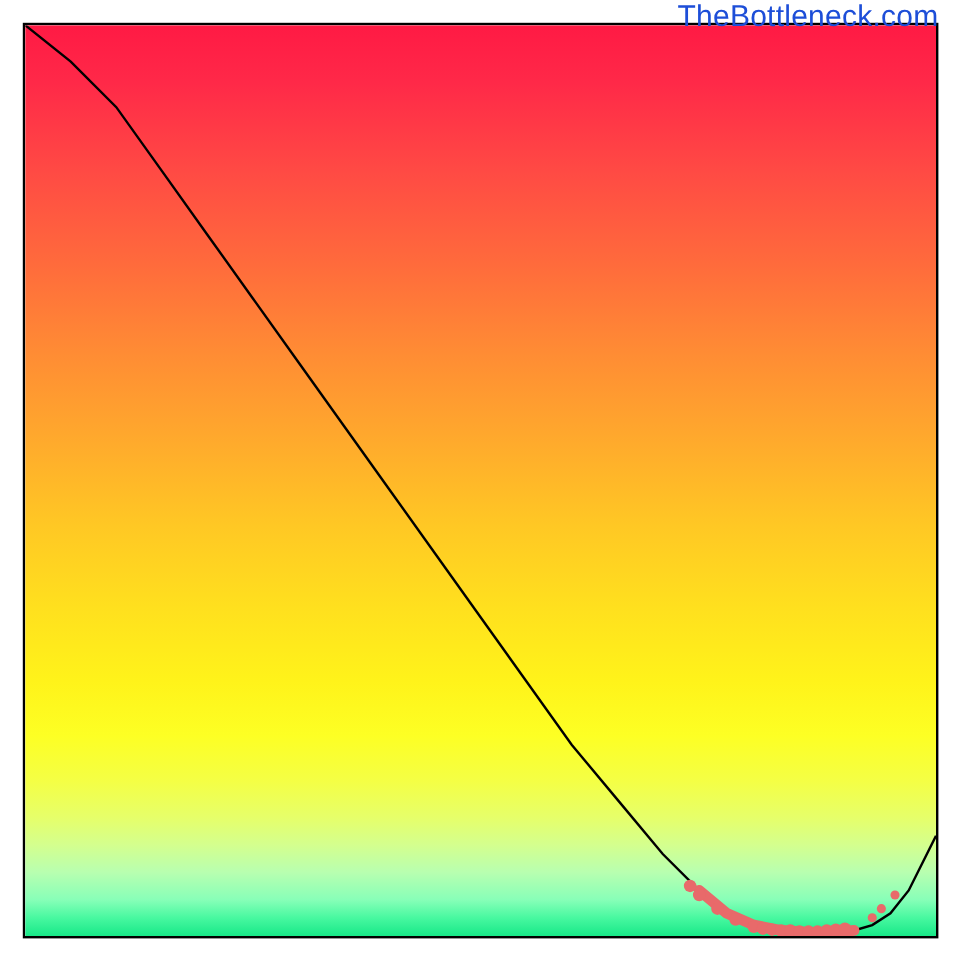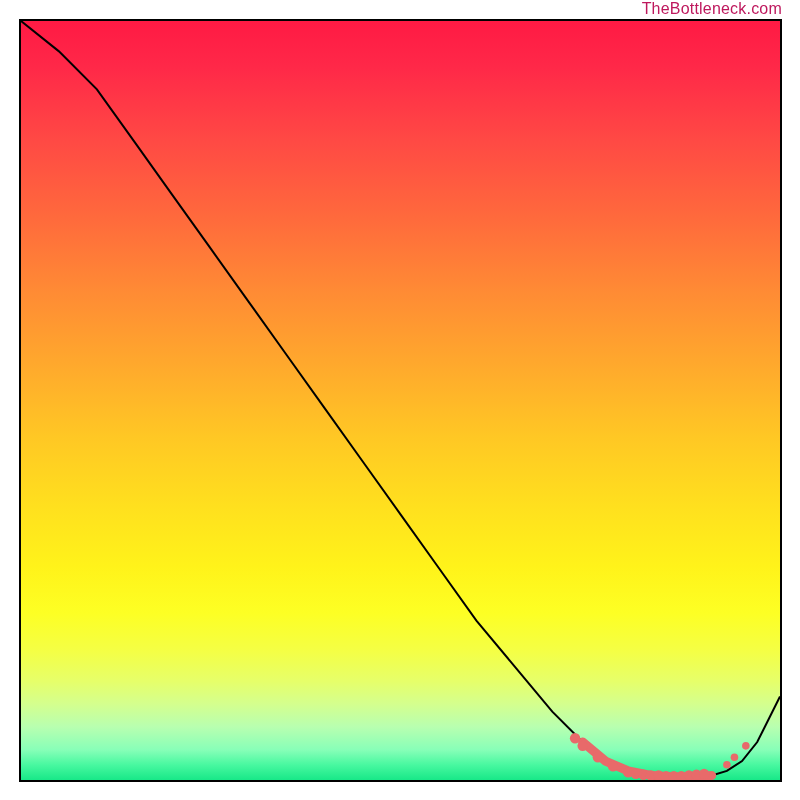--- a/index.html
+++ b/index.html
@@ -46,22 +46,22 @@
       #b8ffb0 93%,
       #88ffb8 96%,
       #48f8a0 98%,
       #18e888 100%
     );
   }
   .watermark {
     position: absolute;
     top: 0px;
     right: 18px;
-    font-size: 16px;
-    color: #be185d;
+    font-size: 25px;
+    color: #1d4ed8;
     font-weight: 500;
     letter-spacing: 0.2px;
   }
   svg.overlay {
     position: absolute;
     inset: 0;
     width: 100%;
     height: 100%;
   }
 </style>

